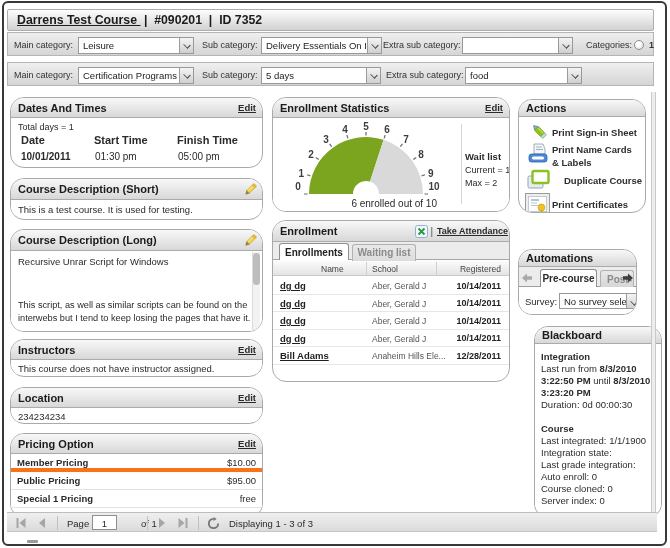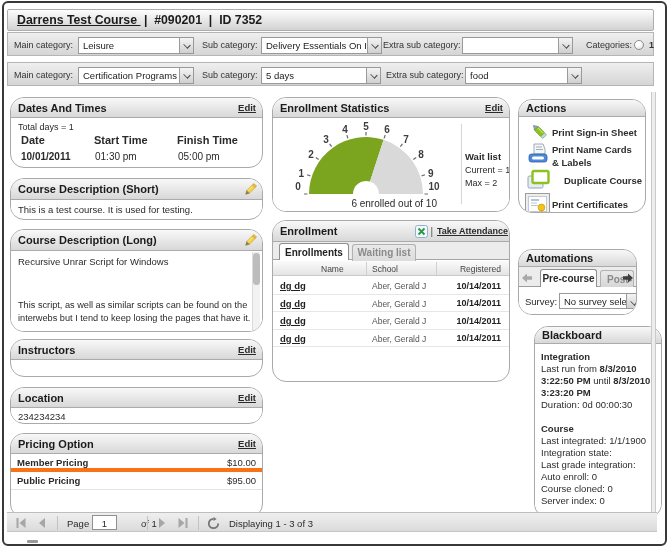--- a/index.html
+++ b/index.html
@@ -97,32 +97,34 @@
   <div class="pb" style="height:81px;">
     <div class="abs" style="left:7px; top:5px;">Recursive Unrar Script for Windows</div>
     <div class="abs" style="left:7px; top:48px; line-height:13px; white-space:nowrap; font-size:9.2px;">This script, as well as similar scripts can be found on the<br>interwebs but I tend to keep losing the pages that have it.</div>
     <div class="abs" style="right:2px; top:1px; width:8px; height:79px; background:#f2f2f2; border-left:1px solid #dcdcdc;"></div>
     <div class="abs" style="right:2.5px; top:2px; width:7px; height:32px; background:#bdbdbd; border-radius:3.5px;"></div>
   </div>
 </div>
 
 <div class="panel" style="left:10px; top:339px; width:253px; height:38px;">
   <div class="ph">Instructors<span class="edit">Edit</span></div>
+  <div class="pb" style="padding:3px 0 0 7px;">This course does not have instructor assigned.</div>
 </div>
 
 <div class="panel" style="left:10px; top:387px; width:253px; height:37px;">
   <div class="ph">Location<span class="edit">Edit</span></div>
   <div class="pb" style="padding:3px 0 0 7px;">234234234</div>
 </div>
 
 <div class="panel" style="left:10px; top:433px; width:253px; height:85px;">
   <div class="ph">Pricing Option<span class="edit">Edit</span></div>
   <div class="pb">
     <div style="height:18px; line-height:18px; border-bottom:4px solid #f97316; padding:0 6px;"><span class="b">Member Pricing</span><span style="float:right;">$10.00</span></div>
     <div style="height:18px; line-height:18px; border-bottom:1px solid #e3e3e3; padding:0 6px;"><span class="b">Public Pricing</span><span style="float:right;">$95.00</span></div>
+    <div style="height:18px; line-height:18px; border-bottom:1px solid #e3e3e3; padding:0 6px;"><span class="b">Special 1 Pricing</span><span style="float:right;">free</span></div>
   </div>
 </div>
 
 <div class="panel" style="left:272px; top:97px; width:238px; height:115px;">
   <div class="ph">Enrollment Statistics<span class="edit">Edit</span></div>
   <div class="pb" style="height:93px;">
     <svg class="abs" style="left:0; top:0;" width="238" height="93" viewBox="0 0 238 93">
       <g id="gauge" transform="translate(93,76)">
         <path d="M -57 0 A 57 57 0 0 1 17.6 -54.2 L 4.0 -12.4 A 13 13 0 0 0 -13 0 Z" fill="#7ca51f"></path>
         <path d="M 17.6 -54.2 A 57 57 0 0 1 57 0 L 13 0 A 13 13 0 0 0 4.0 -12.4 Z" fill="#d9d9d9"></path>
@@ -195,20 +197,25 @@
       <div class="erow">
           <span class="nm">dg dg</span>
           <span class="sc">Aber, Gerald J</span>
           <span class="rg">10/14/2011</span>
         </div>
       <div class="erow">
           <span class="nm">dg dg</span>
           <span class="sc">Aber, Gerald J</span>
           <span class="rg">10/14/2011</span>
         </div>
+      <div class="erow">
+          <span class="nm">Bill Adams</span>
+          <span class="sc">Anaheim Hills Ele...</span>
+          <span class="rg">12/28/2011</span>
+        </div>
     </div>
   </div>
 </div>
 
 <div class="panel" style="left:518px; top:99px; width:128px; height:114px;">
   <div class="ph" style="height:17px; line-height:17px;">Actions</div>
   <div class="pb" style="font-weight:bold; font-size:9.5px; color:#2e2e2e;">
     <svg class="abs" style="left:10px; top:4px;" width="20" height="20" viewBox="0 0 20 20">
         <g transform="rotate(45 10 10)">
           <polygon points="2.2,10 6.2,7.4 6.2,12.6" fill="#93acc3" stroke="#5d7995" stroke-width="0.6"></polygon>

